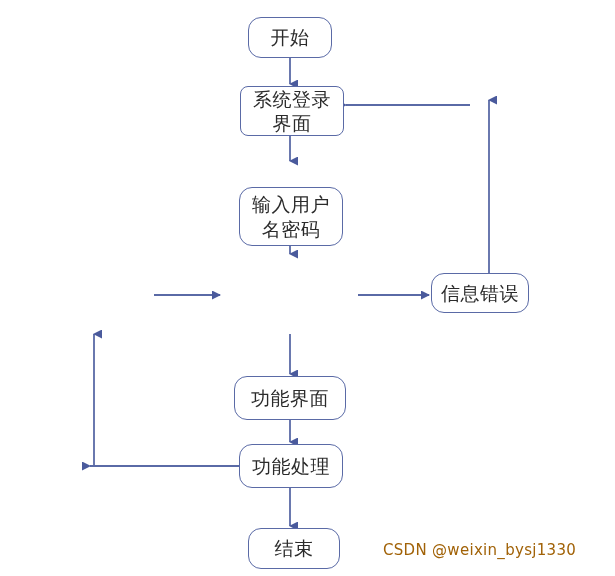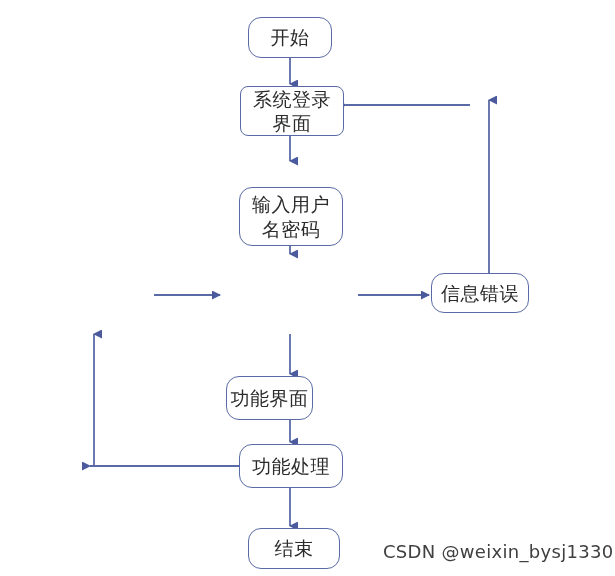--- a/index.html
+++ b/index.html
@@ -38,22 +38,22 @@
     letter-spacing: 0.5px;
     border: 1.6px solid #5a6aa6;
     z-index: 2;
   }
   .node.rounded  { border-radius: 13px; }
   .node.rect     { border-radius: 8px; }
   .node.ellipse  { border-radius: 50%; border-color: #3c3c46; border-width: 1.5px; }
   .node .label { white-space: pre-line; display: block; }
   #watermark {
     position: absolute;
-    color: #404040;
-    font-size: 18px;
+    color: #a16207;
+    font-size: 15px;
     letter-spacing: 0.3px;
     white-space: nowrap;
     z-index: 3;
   }
 </style>
 </head>
 <body>
 
 <div id="canvas">
 
@@ -112,21 +112,21 @@
     <span class="label">输入用户
 名密码</span>
   </div>
 
 
 
   <div class="node rounded" style="left:431px; top:273px; width:98px; height:40px;">
     <span class="label">信息错误</span>
   </div>
 
-  <div class="node rounded" style="left:226px; top:376px; width:87px; height:44px;">
+  <div class="node rounded" style="left:234px; top:376px; width:112px; height:44px;">
     <span class="label">功能界面</span>
   </div>
 
   <div class="node rounded" style="left:239px; top:444px; width:104px; height:44px;">
     <span class="label">功能处理</span>
   </div>
 
   <div class="node rounded" style="left:248px; top:528px; width:92px; height:41px;">
     <span class="label">结束</span>
   </div>

